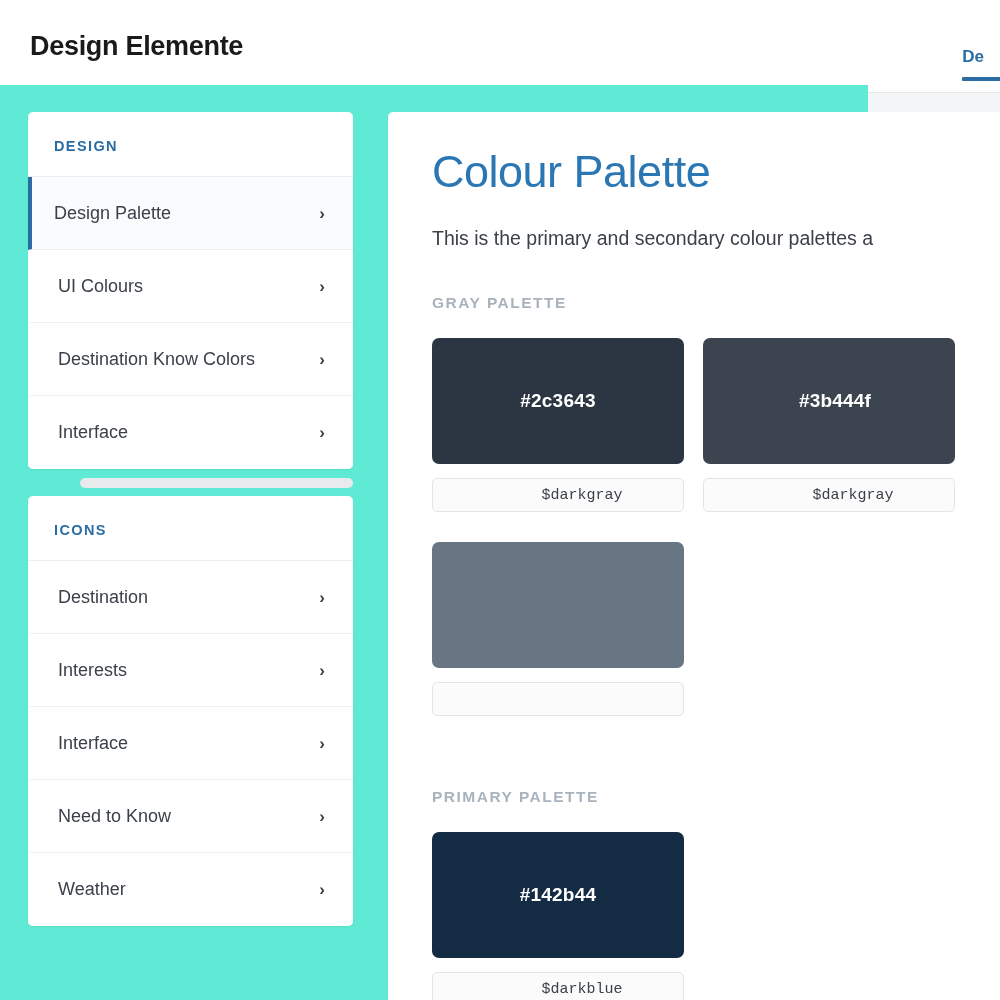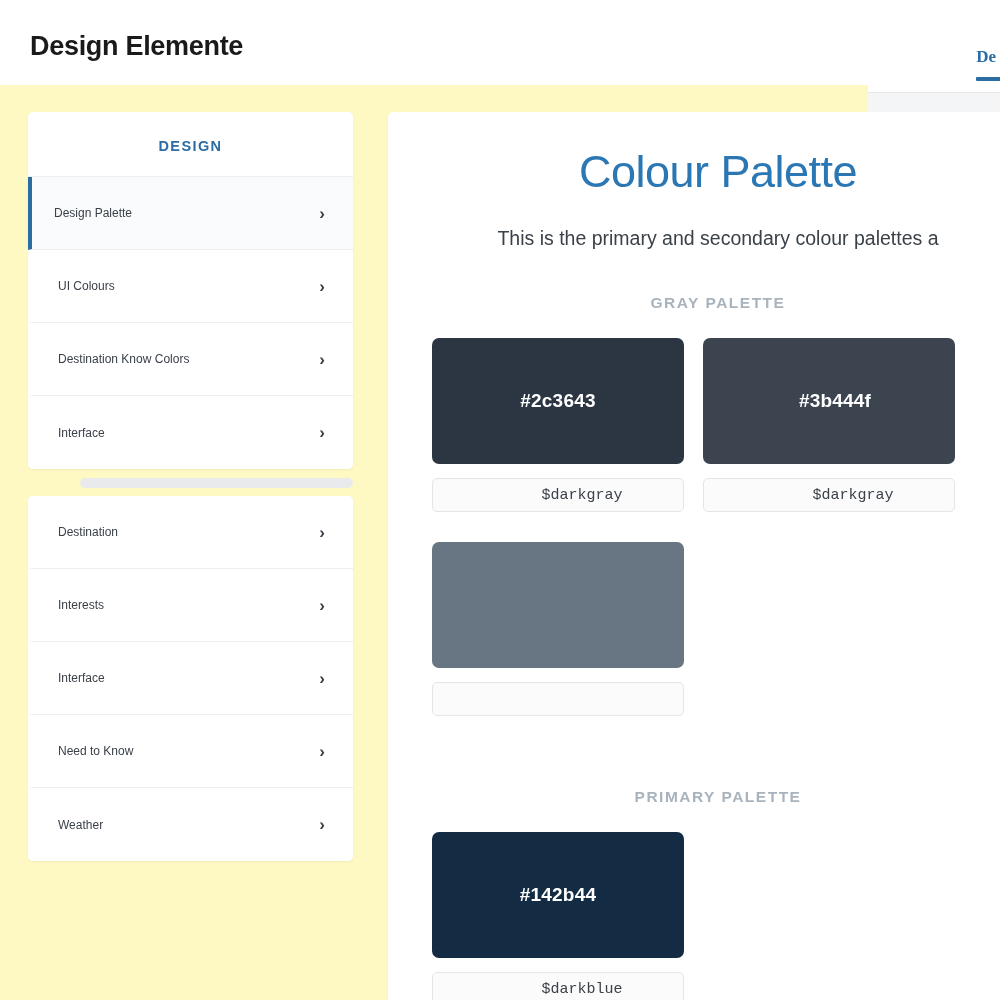--- a/index.html
+++ b/index.html
@@ -30,22 +30,21 @@
     font-weight: bold;
     color: #1a1a1a;
     letter-spacing: -0.3px;
     padding-left: 30px;
     white-space: nowrap;
   }
   #header-tabs {
     display: flex;
     align-items: flex-end;
     height: 85px;
-    padding-right: 0;
-    font-family: Liberation Serif, serif;
+    padding-right: 12px;
   }
   .header-tab {
     position: relative;
     font-size: 17px;
     font-weight: bold;
     color: #2b6ca3;
     padding: 0 4px 22px 4px;
     white-space: nowrap;
     cursor: pointer;
   }
@@ -58,22 +57,21 @@
     background: #2b6ca3;
     border-radius: 1px;
   }
 
   
   #body-area {
     position: absolute;
     top: 85px; left: 0;
     width: 868px;
     height: 915px;
-    background: #fef9c3;
-    text-align: center;
+    background: #5eead4;
   }
 
   
   #sidebar {
     position: absolute;
     top: 27px;
     left: 28px;
     width: 325px;
   }
   .side-card {
@@ -101,21 +99,21 @@
     border-left: 4px solid transparent;
     background: #ffffff;
   }
   .side-item:last-child { border-bottom: none; }
   .side-item.active {
     background: #f9fbfd;
     border-left: 4px solid #2b6ca3;
     padding-left: 22px;
   }
   .side-item-label {
-    font-size: 12px;
+    font-size: 18px;
     color: #3b4149;
     font-weight: 400;
   }
   .chevron-right {
     font-size: 17px;
     font-weight: bold;
     color: #3b4149;
     line-height: 1;
     padding-right: 2px;
   }
@@ -252,20 +250,21 @@
       </div>
     </div>
 
     <div id="sidebar-scroll-gutter">
       <div id="sidebar-scroll-track">
         <div id="sidebar-scroll-thumb"></div>
       </div>
     </div>
 
     <div class="side-card">
+      <div class="side-card-header">ICONS</div>
 
       <div class="side-item">
         <span class="side-item-label">Destination</span>
         <span class="chevron-right">›</span>
       </div>
 
       <div class="side-item">
         <span class="side-item-label">Interests</span>
         <span class="chevron-right">›</span>
       </div>

